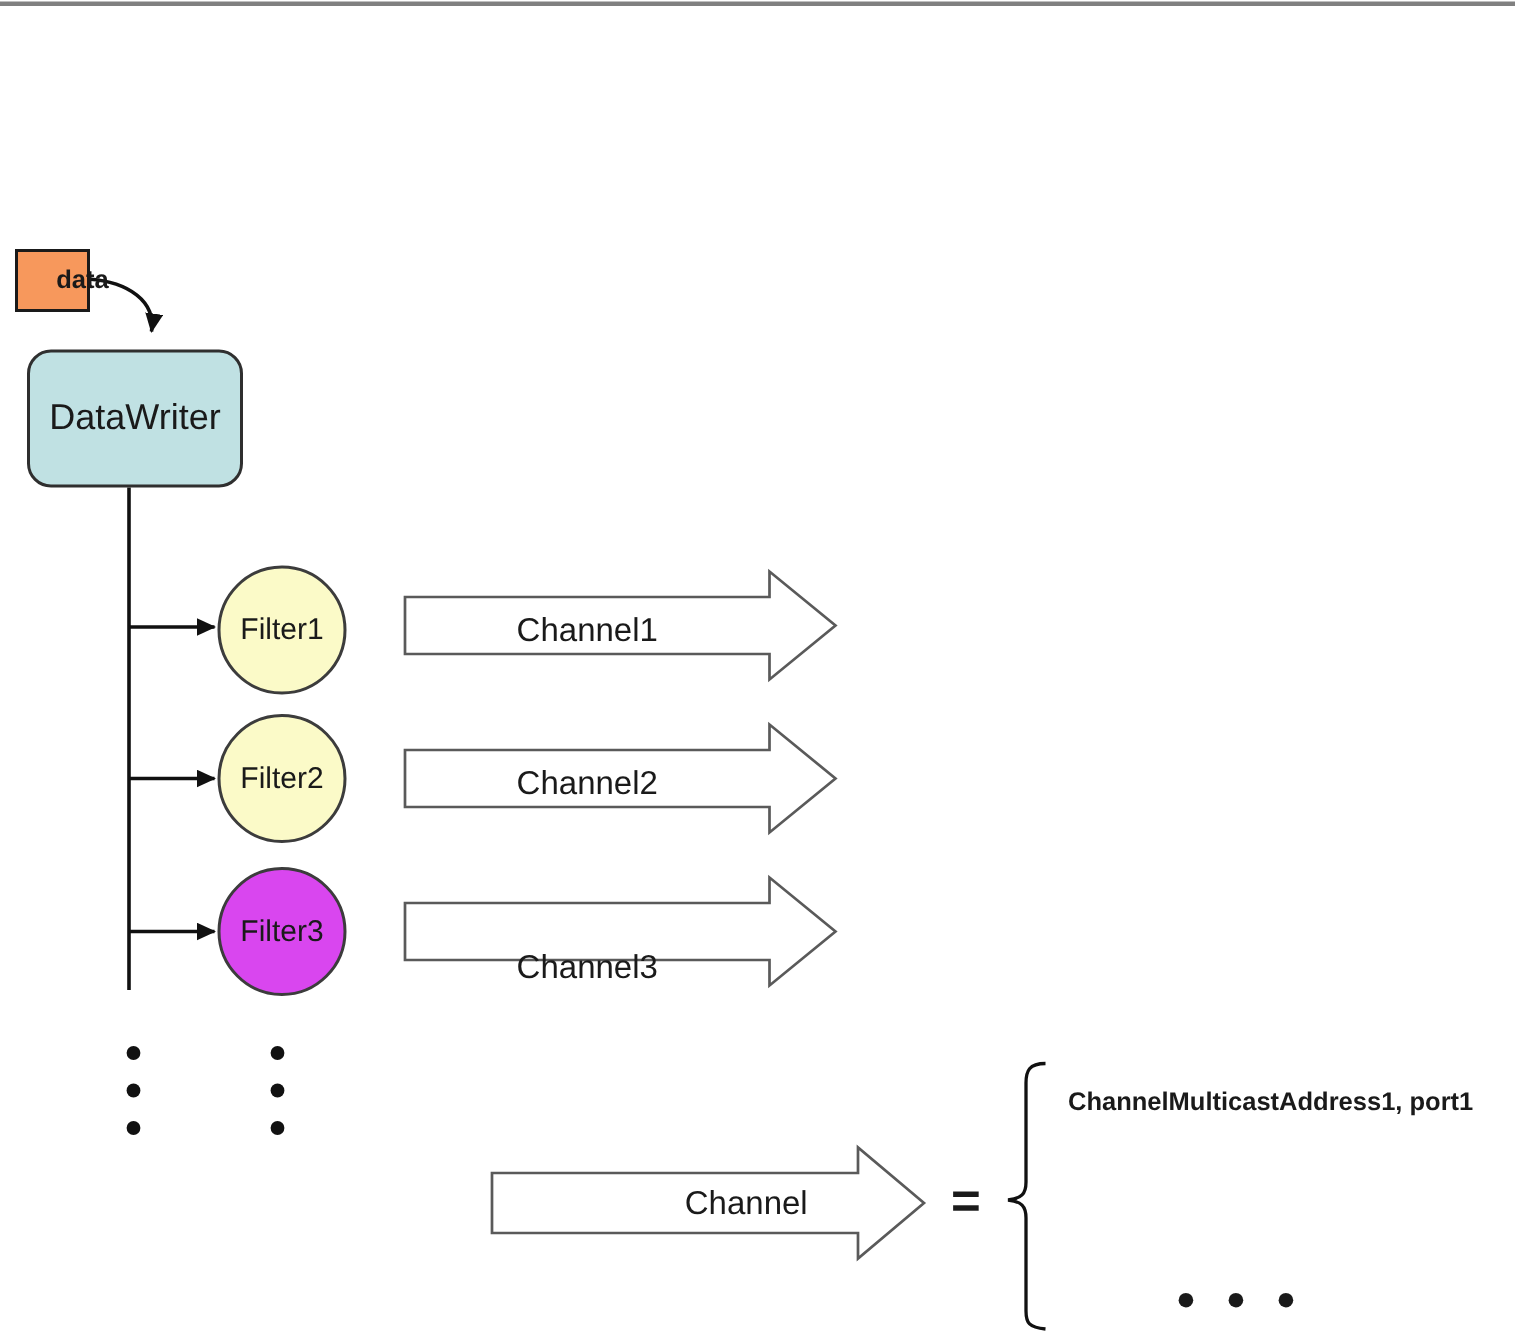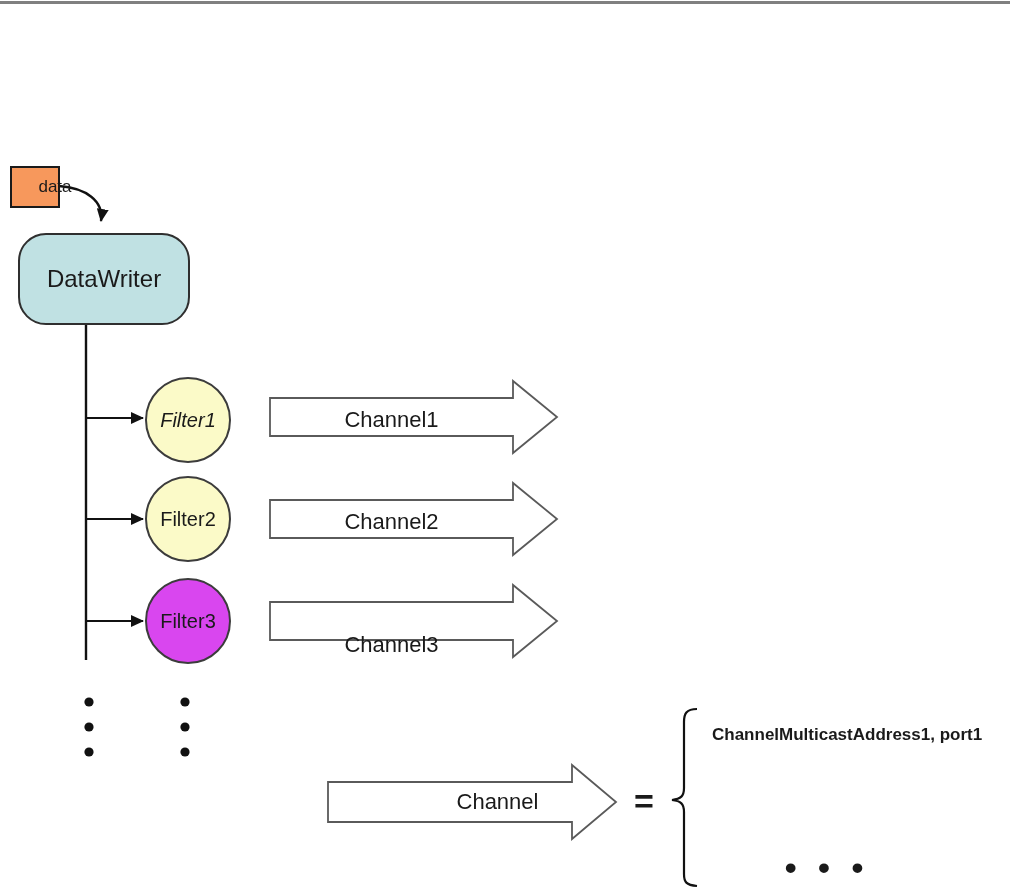--- a/index.html
+++ b/index.html
@@ -6,32 +6,32 @@
   .canvas{
     position:relative;width:1010px;height:890px;background:#ffffff;overflow:hidden;
     font-family:"Liberation Sans", sans-serif;color:#1a1a1a;
   }
   .abs{position:absolute;}
   .top-rule{left:0;top:1px;width:1010px;height:3px;background:#808080;}
   .node-label{display:flex;align-items:center;justify-content:center;text-align:center;}
   .data-box{
     left:10px;top:166px;width:50px;height:42px;
     border:2px solid #1a1a1a;box-sizing:border-box;
-    font-size:17px;font-weight:400;padding-left:40px;
+    font-size:17px;font-weight:700;padding-left:40px;
   }
   .dw-box{
-    left:18px;top:233px;width:172px;height:92px;
-    border:2px solid #2f2f2f;border-radius:28px;box-sizing:border-box;
+    left:18px;top:233px;width:144px;height:92px;
+    border:2px solid #2f2f2f;border-radius:16px;box-sizing:border-box;
     font-size:24px;
   }
   .filter-circle{
     width:86px;height:86px;border:2px solid #3c3c3c;border-radius:50%;
     box-sizing:border-box;font-size:20px;
   }
-  .f1{left:145px;top:377px;font-style:italic;}
+  .f1{left:145px;top:377px;}
   .f2{left:145px;top:476px;}
   .f3{left:145px;top:578px;}
   .chan-label{left:270px;width:243px;height:44px;font-size:22px;}
   .c1{top:398px;} .c2{top:500px;} .c3{top:602px;margin-top:21px;}
   .chan-bottom{left:328px;top:782px;width:245px;height:40px;font-size:22px;padding-left:47px;}
   .equals{left:624px;top:779px;width:40px;height:44px;font-size:34px;font-weight:700;}
   .entry{left:712px;height:24px;font-size:17px;font-weight:700;white-space:nowrap;display:flex;align-items:center;text-align:right;}
   .e1{top:723px;} .e2{top:766px;} .e3{top:809px;}
   .ellipsis-bottom{
     left:752px;top:849px;width:150px;height:36px;

